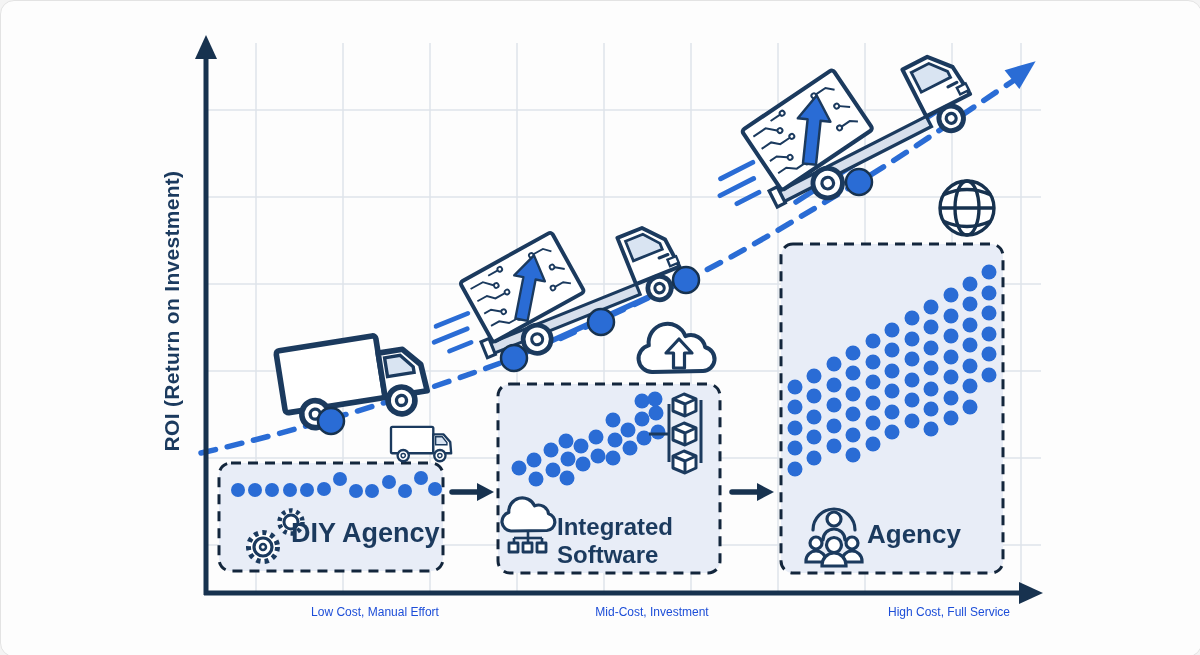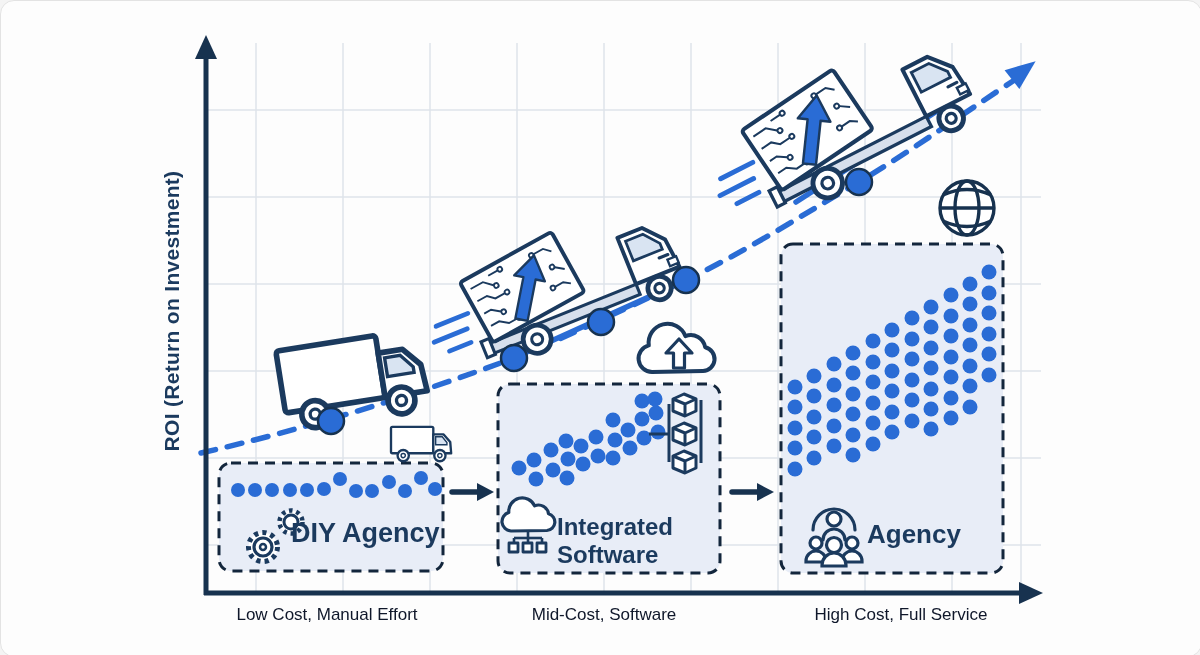--- a/index.html
+++ b/index.html
@@ -11,21 +11,21 @@
   svg.layer{position:absolute;left:0;top:0;}
   .txt{position:absolute;color:#1b3a5e;white-space:nowrap;}
   .y-label{
     left:171px;top:310px;transform:translate(-50%,-50%) rotate(-90deg);
     font-size:21px;font-weight:700;letter-spacing:.3px;
   }
   .box-title{font-weight:700;}
   .title-diy{left:290px;top:517px;font-size:27px;}
   .title-int{left:556px;top:502px;font-size:24px;line-height:1.17;white-space:normal;width:140px;margin-top:10px;}
   .title-agency{left:866px;top:518px;font-size:26px;text-align:center;}
-  .axis-label{top:604px;font-size:17px;color:#0f172a;font-weight:400;transform:translateX(-50%);}
+  .axis-label{top:604px;font-size:12px;color:#1d4ed8;font-weight:400;transform:translateX(-50%);margin-left:48px;}
   .axis-1{left:326px;}
   .axis-2{left:603px;}
   .axis-3{left:900px;}
 </style>
 </head>
 <body>
 
 <div class="canvas">
 
   <svg class="layer" width="1200" height="655" viewBox="0 0 1200 655">
@@ -320,15 +320,15 @@
     </g>
   </svg>
 
   <div class="txt y-label">ROI (Return on Investment)</div>
 
   <div class="txt box-title title-diy">DIY Agency</div>
   <div class="txt box-title title-int">Integrated Software</div>
   <div class="txt box-title title-agency">Agency</div>
 
   <div class="txt axis-label axis-1">Low Cost, Manual Effort</div>
-  <div class="txt axis-label axis-2">Mid-Cost, Software</div>
+  <div class="txt axis-label axis-2">Mid-Cost, Investment</div>
   <div class="txt axis-label axis-3">High Cost, Full Service</div>
 </div>
 
 </body></html>

